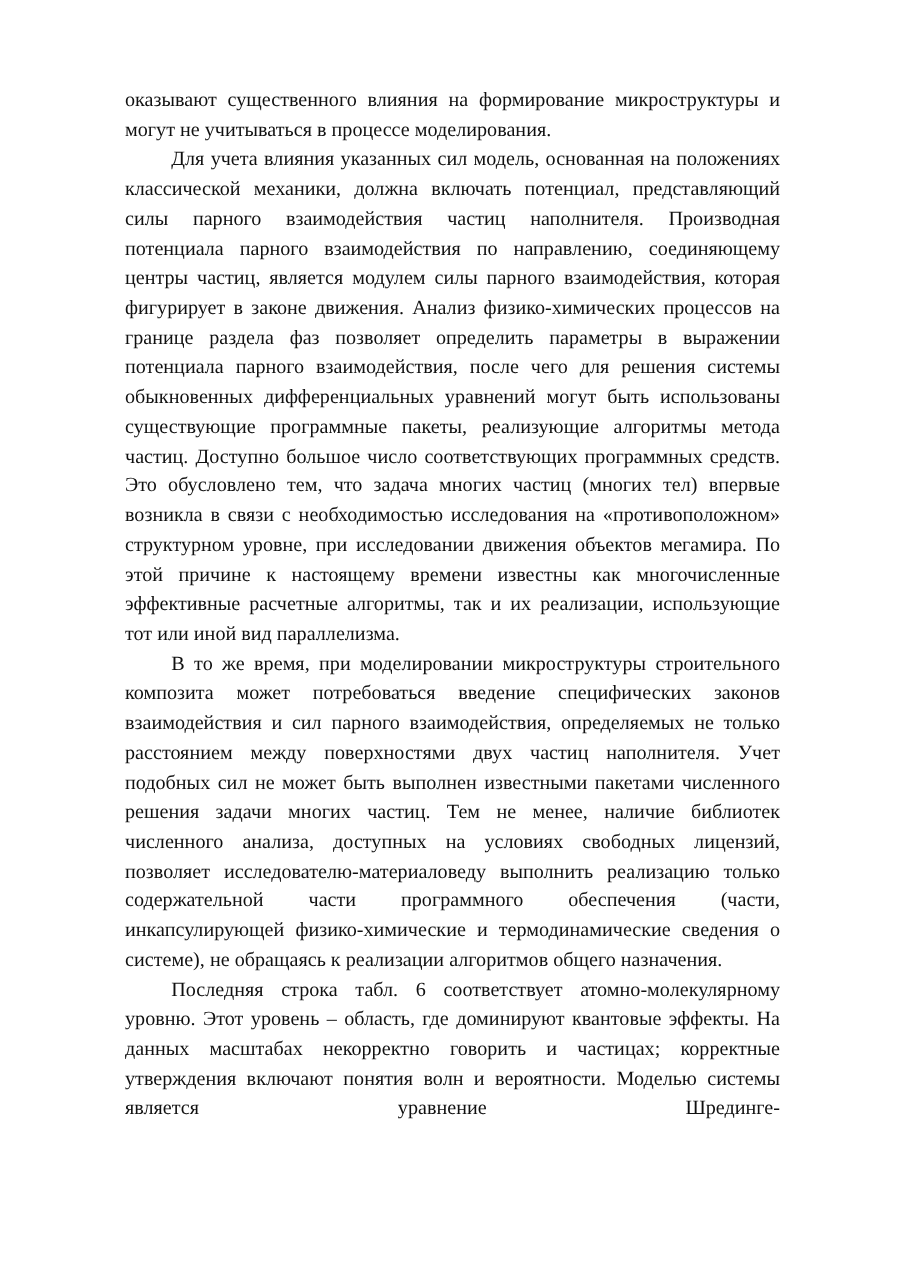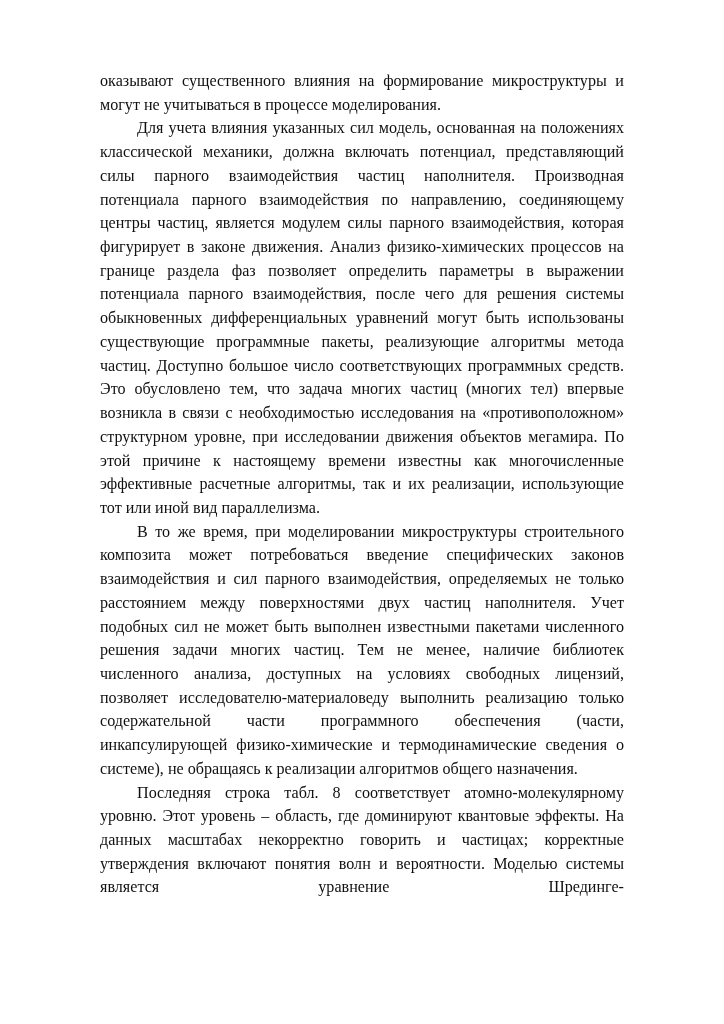--- a/index.html
+++ b/index.html
@@ -51,15 +51,15 @@
   }
 </style>
 </head>
 <body style="color: rgb(16, 16, 16);">
 
 <div id="page" style="background: rgb(255, 255, 255);">
   <div id="text-column">
     <p class="para">оказывают существенного влияния на формирование микроструктуры и могут не учитываться в процессе моделирования.</p>
     <p class="para indented">Для учета влияния указанных сил модель, основанная на положениях классической механики, должна включать потенциал, представляющий силы парного взаимодействия частиц наполнителя. Производная потенциала парного взаимодействия по направлению, соединяющему центры частиц, является модулем силы парного взаимодействия, которая фигурирует в законе движения. Анализ физико-химических процессов на границе раздела фаз позволяет определить параметры в выражении потенциала парного взаимодействия, после чего для решения системы обыкновенных дифференциальных уравнений могут быть использованы существующие программные пакеты, реализующие алгоритмы метода частиц. Доступно большое число соответствующих программных средств. Это обусловлено тем, что задача многих частиц (многих тел) впервые возникла в связи с необходимостью исследования на «противоположном» структурном уровне, при исследовании движения объектов мегамира. По этой причине к настоящему времени известны как многочисленные эффективные расчетные алгоритмы, так и их реализации, использующие тот или иной вид параллелизма.</p>
     <p class="para indented">В то же время, при моделировании микроструктуры строительного композита может потребоваться введение специфических законов взаимодействия и сил парного взаимодействия, определяемых не только расстоянием между поверхностями двух частиц наполнителя. Учет подобных сил не может быть выполнен известными пакетами численного решения задачи многих частиц. Тем не менее, наличие библиотек численного анализа, доступных на условиях свободных лицензий, позволяет исследователю-материаловеду выполнить реализацию только содержательной части программного обеспечения (части, инкапсулирующей физико-химические и термодинамические сведения о системе), не обращаясь к реализации алгоритмов общего назначения.</p>
-    <p class="para indented force-justify">Последняя строка табл. 8 соответствует атомно-молекулярному уровню. Этот уровень – область, где доминируют квантовые эффекты. На данных масштабах некорректно говорить и частицах; корректные утверждения включают понятия волн и вероятности. Моделью системы является уравнение Шрединге-</p>
+    <p class="para indented force-justify">Последняя строка табл. 6 соответствует атомно-молекулярному уровню. Этот уровень – область, где доминируют квантовые эффекты. На данных масштабах некорректно говорить и частицах; корректные утверждения включают понятия волн и вероятности. Моделью системы является уравнение Шрединге-</p>
   </div>
 </div>
 
 </body></html>

